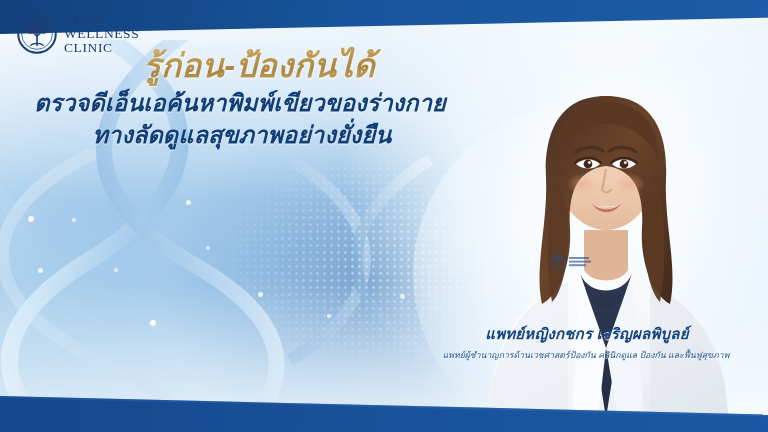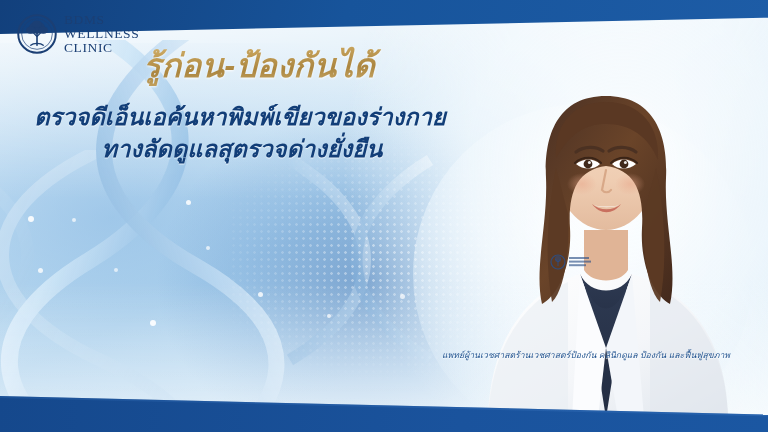--- a/index.html
+++ b/index.html
@@ -63,21 +63,21 @@
   .headlines{position:absolute;left:0;top:46px;width:480px;text-align:center;}
   .h-gold{font-size:33px;font-weight:bold;font-style:italic;letter-spacing:.3px;
     background:linear-gradient(178deg,#d9bc7e 0%,#c4a059 26%,#ab8640 58%,#c5a462 84%,#dcc28a 100%);
     -webkit-background-clip:text;background-clip:text;color:transparent;
     -webkit-text-fill-color:transparent;
     filter:drop-shadow(0 1px 1px rgba(255,255,255,.85));
     line-height:1.22;padding-left:38px;}
   .h-blue{font-size:23.5px;font-weight:bold;font-style:italic;color:#123e78;
     line-height:1.3;letter-spacing:.1px;
     text-shadow:0 1px 1px rgba(255,255,255,.75);}
-  .h-blue.l2{margin-top:16px;}
+  .h-blue.l2{margin-top:2px;}
   .h-blue.l3{margin-top:1px;padding-left:4px;}
 
   
   .doctor{position:absolute;right:28px;top:18px;width:268px;height:400px;}
 
   .doc-name{position:absolute;right:16px;top:322px;width:330px;text-align:center;
     font-size:15px;font-weight:bold;font-style:italic;color:#12447f;
     text-shadow:0 1px 1px rgba(255,255,255,.9);letter-spacing:.2px;}
   .doc-title{position:absolute;right:8px;top:348px;width:348px;text-align:center;
     font-size:8.6px;font-style:italic;color:#1b4e8c;letter-spacing:.05px;
@@ -296,18 +296,19 @@
     <div class="logo-text">
       <span>BDMS</span>
       <span>WELLNESS</span>
       <span>CLINIC</span>
     </div>
   </div>
 
   <div class="headlines">
     <div class="h-gold">รู้ก่อน-ป้องกันได้</div>
     <div class="h-blue l2">ตรวจดีเอ็นเอค้นหาพิมพ์เขียวของร่างกาย</div>
-    <div class="h-blue l3">ทางลัดดูแลสุตรวจด่างยั่งยืน</div>
-  </div>
-
-  <div class="doc-title">แพทย์ผู้านเวชศาสตร้านเวชศาสตร์ป้องกัน คลินิกดูแล ป้องกัน และฟื้นฟูสุขภาพ</div>
+    <div class="h-blue l3">ทางลัดดูแลสุขภาพอย่างยั่งยืน</div>
+  </div>
+
+  <div class="doc-name">แพทย์หญิงกชกร เจริญผลพิบูลย์</div>
+  <div class="doc-title">แพทย์ผู้ชำนาญการด้านเวชศาสตร์ป้องกัน คลินิกดูแล ป้องกัน และฟื้นฟูสุขภาพ</div>
 
 </div>
 
 </body></html>

